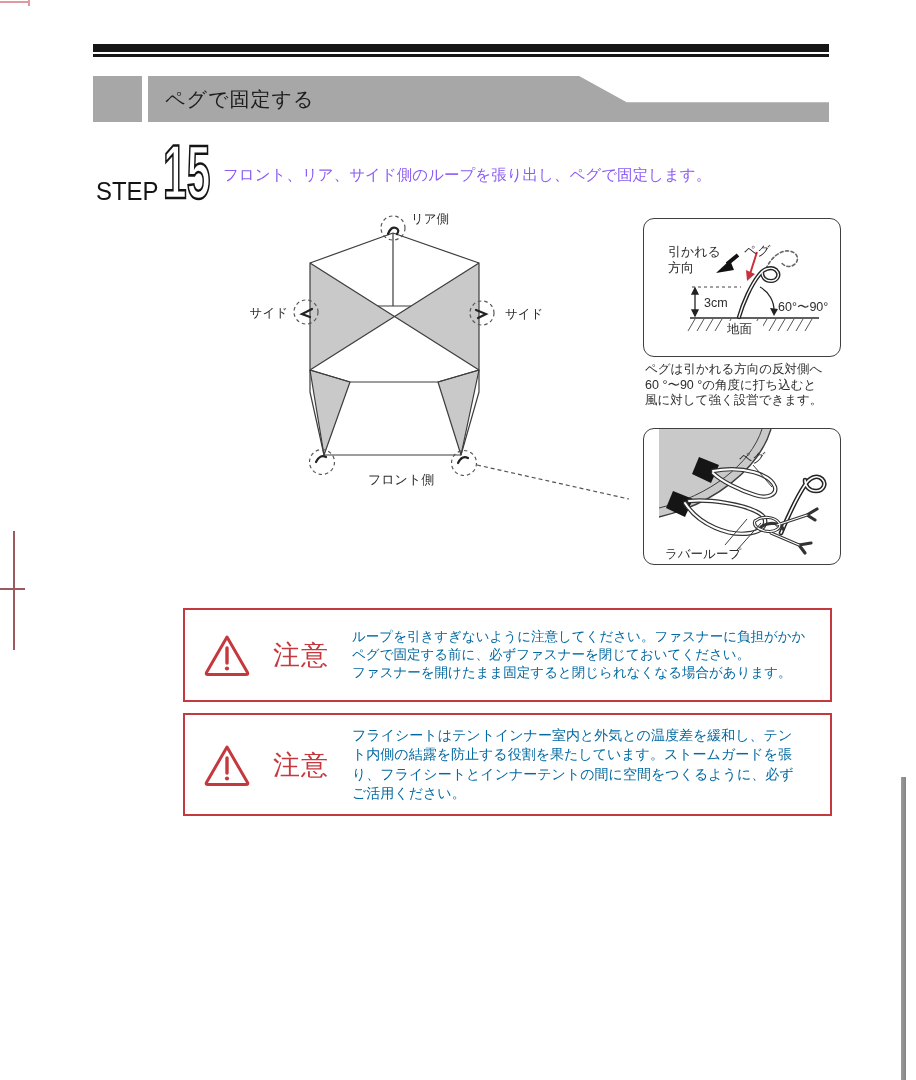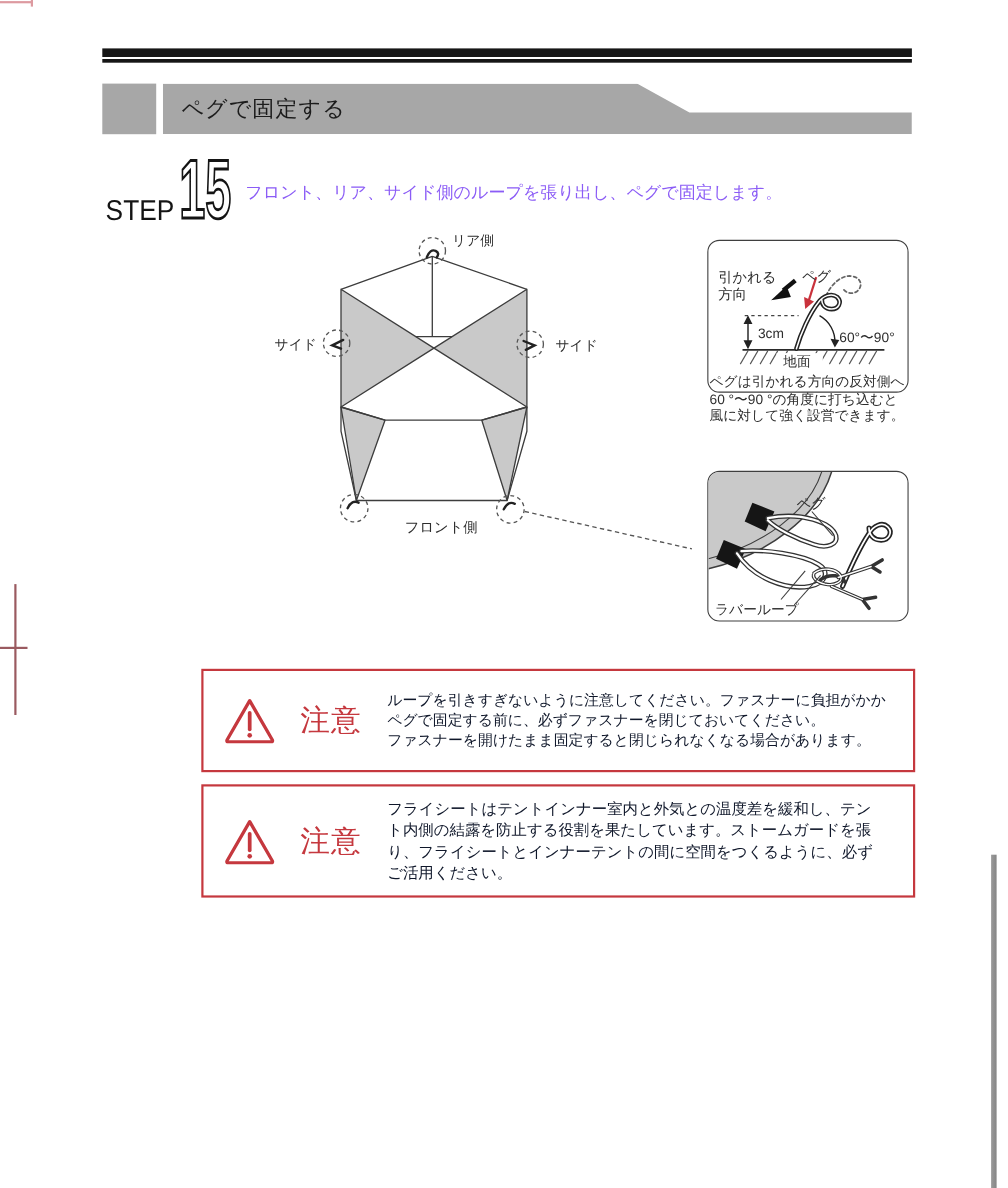--- a/index.html
+++ b/index.html
@@ -21,32 +21,32 @@
   .hdr-title{left:165px;top:76px;height:46px;line-height:46px;font-size:20px;color:#1c1c1c;letter-spacing:1px;}
 
   
   .step-word{left:96px;top:176px;font-size:26px;color:#141414;transform:scaleX(.92);transform-origin:left;}
   .step-num{left:161px;top:138px;}
   .step-instr{left:223px;top:165px;font-size:15.5px;color:#8b5cf6;}
 
   svg text{font-family:"Liberation Sans",sans-serif;}
 
   
-  .detail-box{border:1.6px solid #3f3f3f;border-radius:11px;background:#ffffff;overflow:hidden;}
+  .detail-box{border:1.6px solid #3f3f3f;border-radius:11px;background:#ffffff;overflow:hidden;padding-left:15px;}
   .peg-box{left:643px;top:218px;width:181px;height:137px;}
   .loop-box{left:643px;top:428px;width:181px;height:135px;}
-  .peg-caption{left:645px;top:340px;width:190px;font-size:12.5px;line-height:15.5px;color:#2d2d2d;}
+  .peg-caption{left:645px;top:362px;width:190px;font-size:12.5px;line-height:15.5px;color:#2d2d2d;}
 
   
   .caution{border:2px solid var(--caution-red,#c5383e);background:#ffffff;display:flex;align-items:center;}
   .caution-1{left:183px;top:608px;width:645px;height:90px;}
   .caution-2{left:183px;top:713px;width:645px;height:99px;}
   .caution-icon-wrap{display:flex;align-items:center;margin-left:19px;flex:0 0 auto;}
   .caution-word{font-size:27px;color:var(--caution-red,#c5383e);margin-left:23px;letter-spacing:1px;}
-  .caution-text{margin-left:23px;color:#0f172a;}
+  .caution-text{margin-left:23px;color:#0369a1;}
   .caution-1 .caution-text{font-size:13.5px;line-height:18px;}
   .caution-2 .caution-text{font-size:14px;line-height:19.5px;}
 
   
   .edge-line{left:901px;top:777px;width:5px;height:303px;background:linear-gradient(90deg,#9b9b9b,#858585);}
 </style>
 </head>
 <body>
 
 <div class="page">

